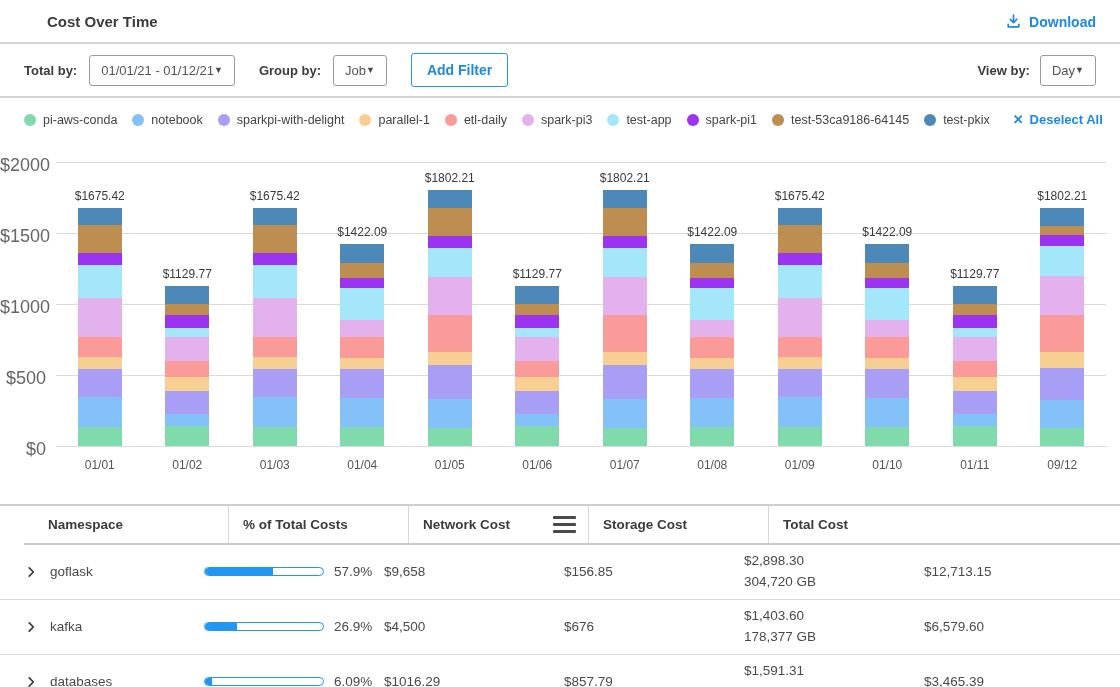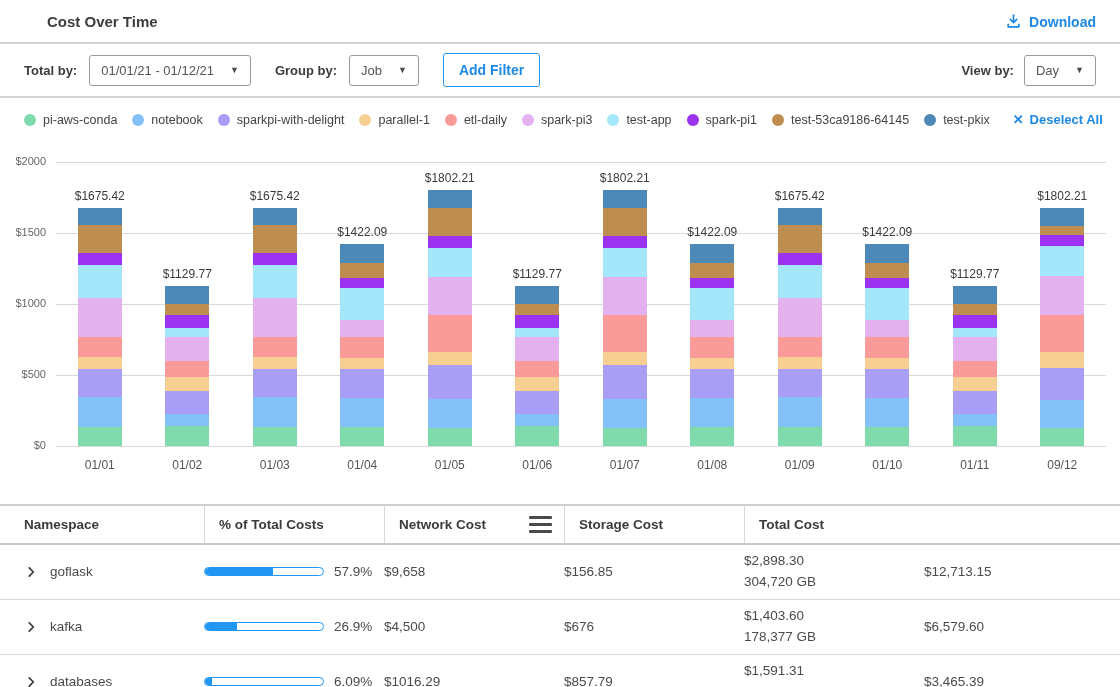--- a/index.html
+++ b/index.html
@@ -11,57 +11,57 @@
     padding:13px 24px 12px; border-bottom:2px solid #d2d2d2; }
   .title { font-size:15px; font-weight:bold; color:#3c3c3c;margin-left:23px; }
   .download { display:flex; align-items:center; gap:7px; color:#1E88E5;
     font-weight:bold; font-size:14px; cursor:pointer; background:none; border:none;
     font-family:"Liberation Sans", sans-serif; }
 
   
   .toolbar { display:flex; align-items:center; gap:10px;
     padding:9px 24px; border-bottom:2px solid #d2d2d2; }
   .tb-label { font-weight:bold; font-size:13px; color:#3c3c3c; margin-right:2px; }
-  .dropdown { display:flex; align-items:center; gap:16px; border:1px solid #9a9a9a;
+  .dropdown { display:flex; align-items:center; gap:0; border:1px solid #9a9a9a;
     border-radius:3px; padding:7px 11px; font-size:13px; color:#555;
     background:#fff; cursor:pointer; font-family:"Liberation Sans", sans-serif; }
   .caret { font-size:9px; color:#4a4a4a; }
   .add-filter { margin-left:14px; border:1px solid #2196F3; color:#1E88E5;
     font-weight:bold; font-size:14px; padding:8px 15px; border-radius:3px;
     background:#fff; cursor:pointer; font-family:"Liberation Sans", sans-serif; }
   .view-group { margin-left:auto; display:flex; align-items:center; gap:8px; }
 
   
   .legend { display:flex; align-items:center; gap:15px; padding:14px 24px 10px;
     font-size:12.5px; color:#444; white-space:nowrap; }
   .legend-item { display:flex; align-items:center; gap:7px; cursor:pointer; }
   .dot { width:12px; height:12px; border-radius:50%; flex:0 0 auto; }
   .deselect { display:flex; align-items:center; gap:6px; color:#1E88E5;
     font-weight:bold; font-size:13px; cursor:pointer; margin-left:8px; }
 
   
   .chart { position:relative; height:348px; }
   .ylab { position:absolute; left:0; width:46px; text-align:right;
-    font-size:11px; color:#666; }
+    font-size:18px; color:#666; }
   .plot { position:absolute; left:56px; right:14px; top:25px; height:284px; }
   .gridline { position:absolute; left:0; right:0; height:1px; background:#dadada; }
   .bars { position:absolute; inset:0; display:flex; }
   .bar-slot { flex:1; display:flex; flex-direction:column;
     justify-content:flex-end; align-items:center; }
   .bar-total { font-size:12px; color:#3a3a3a; margin-bottom:5px; white-space:nowrap; }
   .bar { width:44px; display:flex; flex-direction:column; }
   .seg { width:100%; }
   .xlabels { position:absolute; left:56px; right:14px; top:321px; display:flex; }
   .xlab { flex:1; text-align:center; font-size:12px; color:#555; }
 
   
   .table { margin-top:19px; border-top:2px solid #cfcfcf; }
   .thead, .trow { display:grid; padding:0 24px;
     grid-template-columns:180px 180px 180px 180px 180px 1fr; }
-  .thead { border-bottom:2px solid #c9c9c9; }
+  .thead { border-bottom:2px solid #c9c9c9;margin-left:24px; }
   .th { font-size:13.5px; font-weight:bold; color:#3b3b3b; padding:10px 0;
     display:flex; align-items:center; }
   .th.sep { border-left:1px solid #d8d8d8; padding-left:14px; }
   .th-net { justify-content:space-between; padding-right:12px; }
   .hamburger { width:23px; display:flex; flex-direction:column; gap:4px; cursor:pointer; }
   .hamburger div { height:3px; background:#4a4a4a; border-radius:1px; }
   .trow { border-bottom:1px solid #d9d9d9; min-height:48px; align-items:center;
     font-size:13.5px; color:#4a4a4a; }
   .ns-cell { display:flex; align-items:center; gap:12px; }
   .chev { display:flex; align-items:center; cursor:pointer; }

